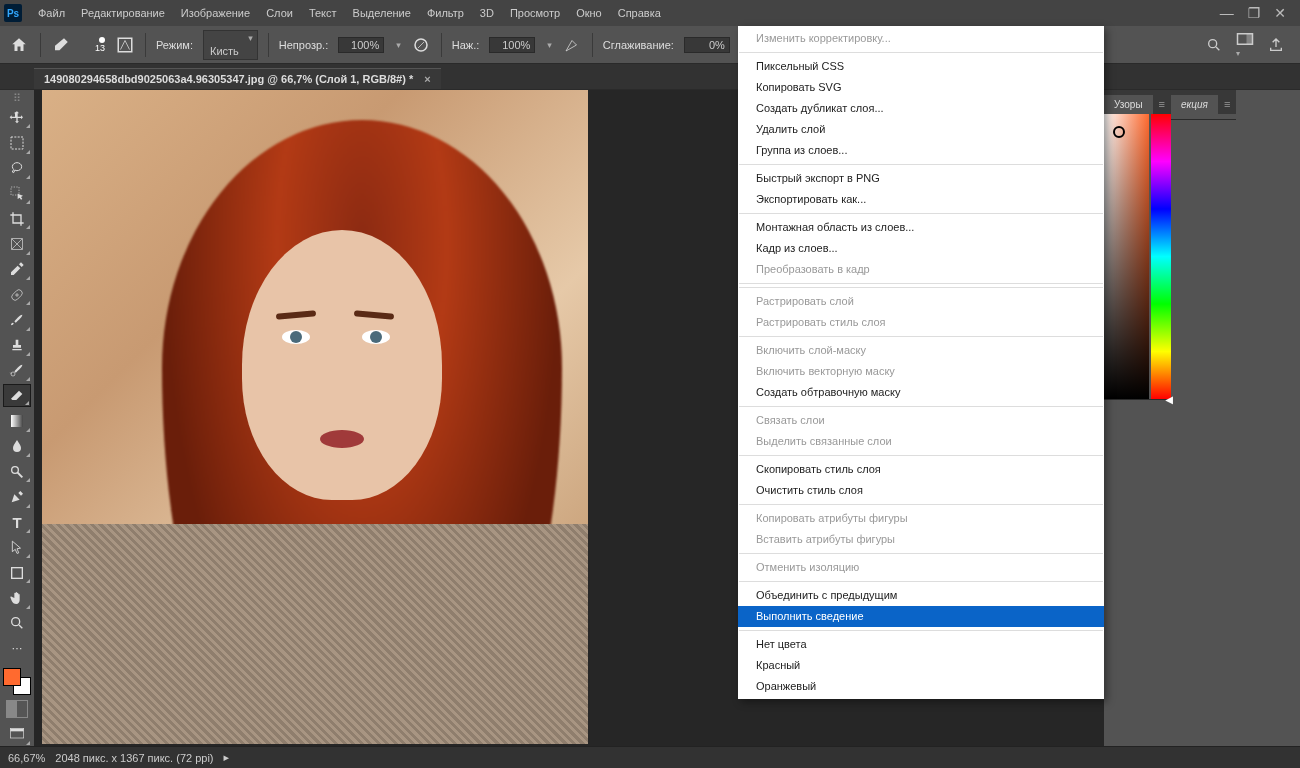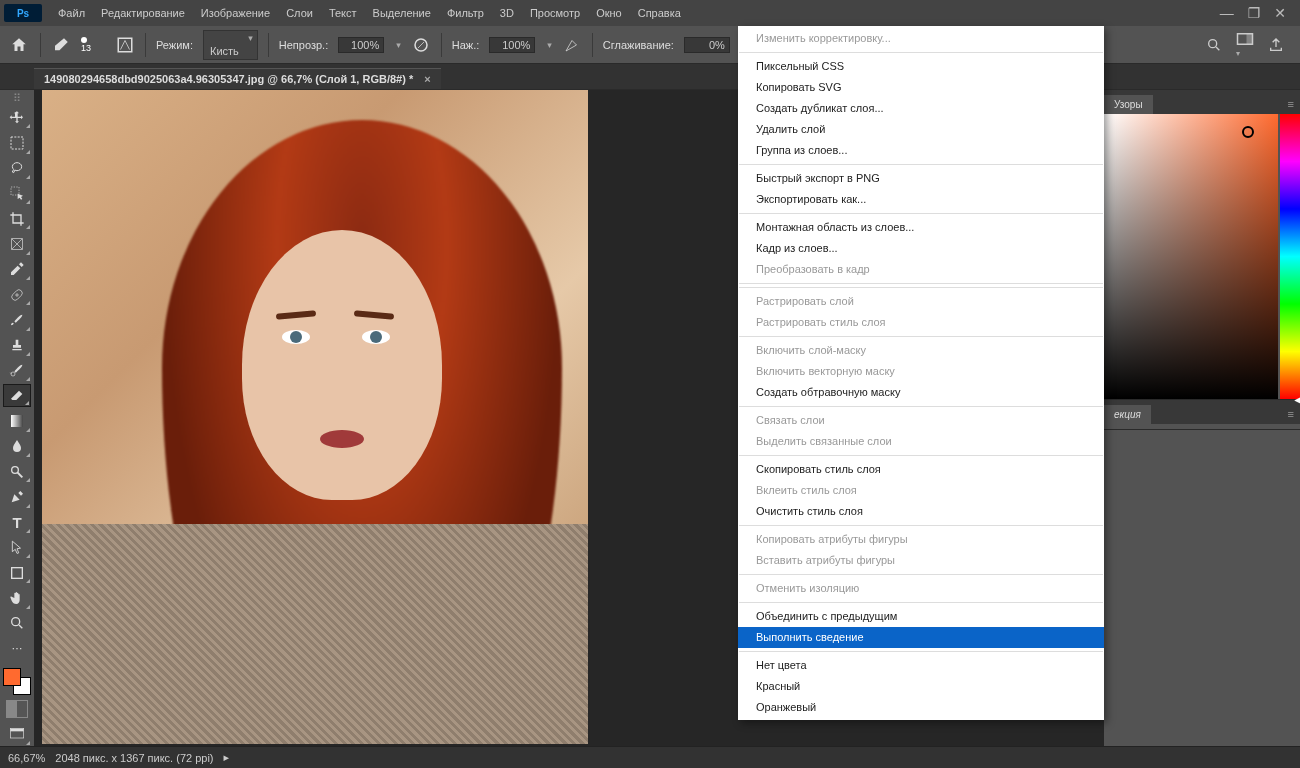--- a/index.html
+++ b/index.html
@@ -1,31 +1,31 @@
 <!DOCTYPE html>
 <html><head>
 <meta charset="utf-8">
 <style>
 * { margin: 0; padding: 0; box-sizing: border-box; font-family: "Segoe UI", Tahoma, sans-serif; user-select: none; }
 html, body { width: 1300px; height: 768px; overflow: hidden; background: #323232; color: #ccc; font-size: 11px; }
 .menubar { height: 26px; background: #444; display: flex; align-items: center; padding: 0 4px; }
-.menubar .ps-logo { width: 38px; height: 18px; background: #001d36; color: #31a8ff; font-weight: bold; font-size: 10px; display: flex; align-items: center; justify-content: center; margin-right: 8px; border-radius: 2px;}
+.menubar .ps-logo { width: 18px; height: 18px; background: #001d36; color: #31a8ff; font-weight: bold; font-size: 10px; display: flex; align-items: center; justify-content: center; margin-right: 8px; border-radius: 2px;}
 .menubar .menu-item { padding: 0 8px; height: 26px; line-height: 26px; cursor: default; }
 .menubar .right-controls { margin-left: auto; display: flex; gap: 14px; padding-right: 10px; color: #bbb;}
 .menubar .right-controls span { font-size: 14px; }
 .optionsbar { height: 38px; background: #535353; display: flex; align-items: center; padding: 0 8px; gap: 10px; border-bottom: 1px solid #2a2a2a; }
 .optionsbar .home { width: 22px; height: 22px; display:flex; align-items:center; justify-content:center;}
 .optionsbar .sep { width: 1px; height: 24px; background: #3a3a3a; }
 .optionsbar .lbl { color: #ddd; }
 .optionsbar .combo { background: #444; border: 1px solid #333; padding: 14px 18px 2px 6px; position: relative; }
 .optionsbar .combo::after { content: "▾"; position: absolute; right: 4px; top: 2px; font-size: 9px; color: #aaa;}
 .optionsbar .num-field { background: #383838; border: 1px solid #2a2a2a; padding: 1px 4px; width: 46px; display: inline-block; text-align: right;}
 .optionsbar .dropdown-arrow { font-size: 9px; color: #aaa; margin-left: 2px;}
 .optionsbar .icon-btn { width: 20px; height: 20px; display: inline-flex; align-items:center; justify-content:center; }
-.optionsbar .brush-swatch { width:24px; height:18px; display:flex; flex-direction:column; align-items:flex-start; justify-content:center; color:#fff;}
+.optionsbar .brush-swatch { width:24px; height:18px; display:flex; flex-direction:column; align-items:flex-end; justify-content:center; color:#fff;}
 .optionsbar .brush-swatch .dot { width:6px;height:6px;border-radius:50%;background:#fff;}
 .optionsbar .right-tools { margin-left:auto; display:flex; gap:14px; align-items:center; padding-right:8px;}
 .tabbar { height: 26px; background: #323232; display: flex; align-items: flex-end; padding-left: 34px; border-bottom: 1px solid #2a2a2a;}
 .tabbar .doc-tab { background: #383838; padding: 4px 10px; font-size: 11px; color: #ddd; border-top:1px solid #555;font-weight:bold;}
 .tabbar .doc-tab .close { margin-left: 8px; color: #aaa;}
 .workspace { position: absolute; top: 90px; bottom: 22px; left: 0; right: 0; display: flex; }
 .toolbar-left { width: 34px; background: #535353; display: flex; flex-direction: column; align-items: center; padding-top: 2px; gap: 2px;}
 .toolbar-left .tool { width: 28px; height: 24px; display: flex; align-items: center; justify-content: center; color: #ddd; position: relative;}
 .toolbar-left .tool.active { background: #3a3a3a; border:1px solid #1a1a1a;}
 .toolbar-left .tool .tri { position:absolute; right:1px; bottom:1px; width:0;height:0;border-left:4px solid transparent;border-bottom:4px solid #aaa;}
@@ -38,21 +38,21 @@
 .canvas-area .photo { position:absolute; top:0; left:8px; width:546px; height:654px; background: linear-gradient(135deg,#d9b086 0%,#c89a72 30%,#e6c9a8 60%,#b88a5e 100%); overflow:hidden;}
 .canvas-area .photo .hair { position:absolute; top:30px; left:120px; width:400px; height:620px; background: radial-gradient(ellipse at 50% 20%, #8b2a12 0%, #b33a15 30%, #6a1e0a 70%); border-radius: 50% 50% 30% 30% / 40% 40% 60% 60%; filter: blur(1px);}
 .canvas-area .photo .face { position:absolute; top:140px; left:200px; width:200px; height:270px; background: #e8c4a8; border-radius: 50% 50% 45% 45%;}
 .canvas-area .photo .face .eye { position:absolute; width:28px; height:14px; background:#fff; border-radius:50%;}
 .canvas-area .photo .face .eye.l{top:100px;left:40px;} .canvas-area .photo .face .eye.r{top:100px;left:120px;}
 .canvas-area .photo .face .eye::after{content:"";position:absolute;width:12px;height:12px;background:#4a6a7a;border-radius:50%;top:1px;left:8px;}
 .canvas-area .photo .face .brow{position:absolute;width:40px;height:6px;background:#5a2a15;border-radius:3px;}
 .canvas-area .photo .face .brow.l{top:82px;left:34px;transform:rotate(-5deg);} .canvas-area .photo .face .brow.r{top:82px;left:112px;transform:rotate(5deg);}
 .canvas-area .photo .face .lips{position:absolute;top:200px;left:78px;width:44px;height:18px;background:#a03a3a;border-radius:50%;}
 .canvas-area .photo .sweater{position:absolute;bottom:0;left:0;right:0;height:220px;background:repeating-linear-gradient(45deg,#a89582,#a89582 3px,#8f7e6d 3px,#8f7e6d 6px);}
-.panel-col { background: #535353; display:flex; flex-direction:column; }
+.panel-col { background: #535353; display:flex; flex-direction:row; }
 .panel-col.mid { width: 144px; }
 .panel-col.right { flex:1; max-width:210px;}
 .panel { border-bottom: 1px solid #2a2a2a; }
 .panel .tabs { display:flex; background:#383838; height:24px; align-items:flex-end;}
 .panel .tabs .tab { padding: 4px 10px; font-size:10px; color:#999; background:#383838;}
 .panel .tabs .tab.active { background:#535353; color:#ddd;}
 .panel .tabs .menu-dots { margin-left:auto; padding:4px 6px; color:#999;}
 .history-list .hist-item { display:flex; align-items:center; height:22px; padding:0 6px; gap:6px; border-bottom:1px solid #4a4a4a;}
 .history-list .hist-item .icon { width:16px; height:16px; display:flex;align-items:center;justify-content:center;}
 .history-list .hist-item.sel { background:#636363;}
@@ -538,21 +538,20 @@
     <div class="item disabled">Растрировать стиль слоя</div>
     <div class="sep"></div>
     <div class="item disabled">Включить слой-маску</div>
     <div class="item disabled">Включить векторную маску</div>
     <div class="item">Создать обтравочную маску</div>
     <div class="sep"></div>
     <div class="item disabled">Связать слои</div>
     <div class="item disabled">Выделить связанные слои</div>
     <div class="sep"></div>
     <div class="item">Скопировать стиль слоя</div>
-    <div class="item disabled">Вклеить стиль слоя</div>
     <div class="item">Очистить стиль слоя</div>
     <div class="sep"></div>
     <div class="item disabled">Копировать атрибуты фигуры</div>
     <div class="item disabled">Вставить атрибуты фигуры</div>
     <div class="sep"></div>
     <div class="item disabled">Отменить изоляцию</div>
     <div class="sep"></div>
     <div class="item">Объединить с предыдущим</div>
     <div class="item highlight">Выполнить сведение</div>
     <div class="sep"></div>

